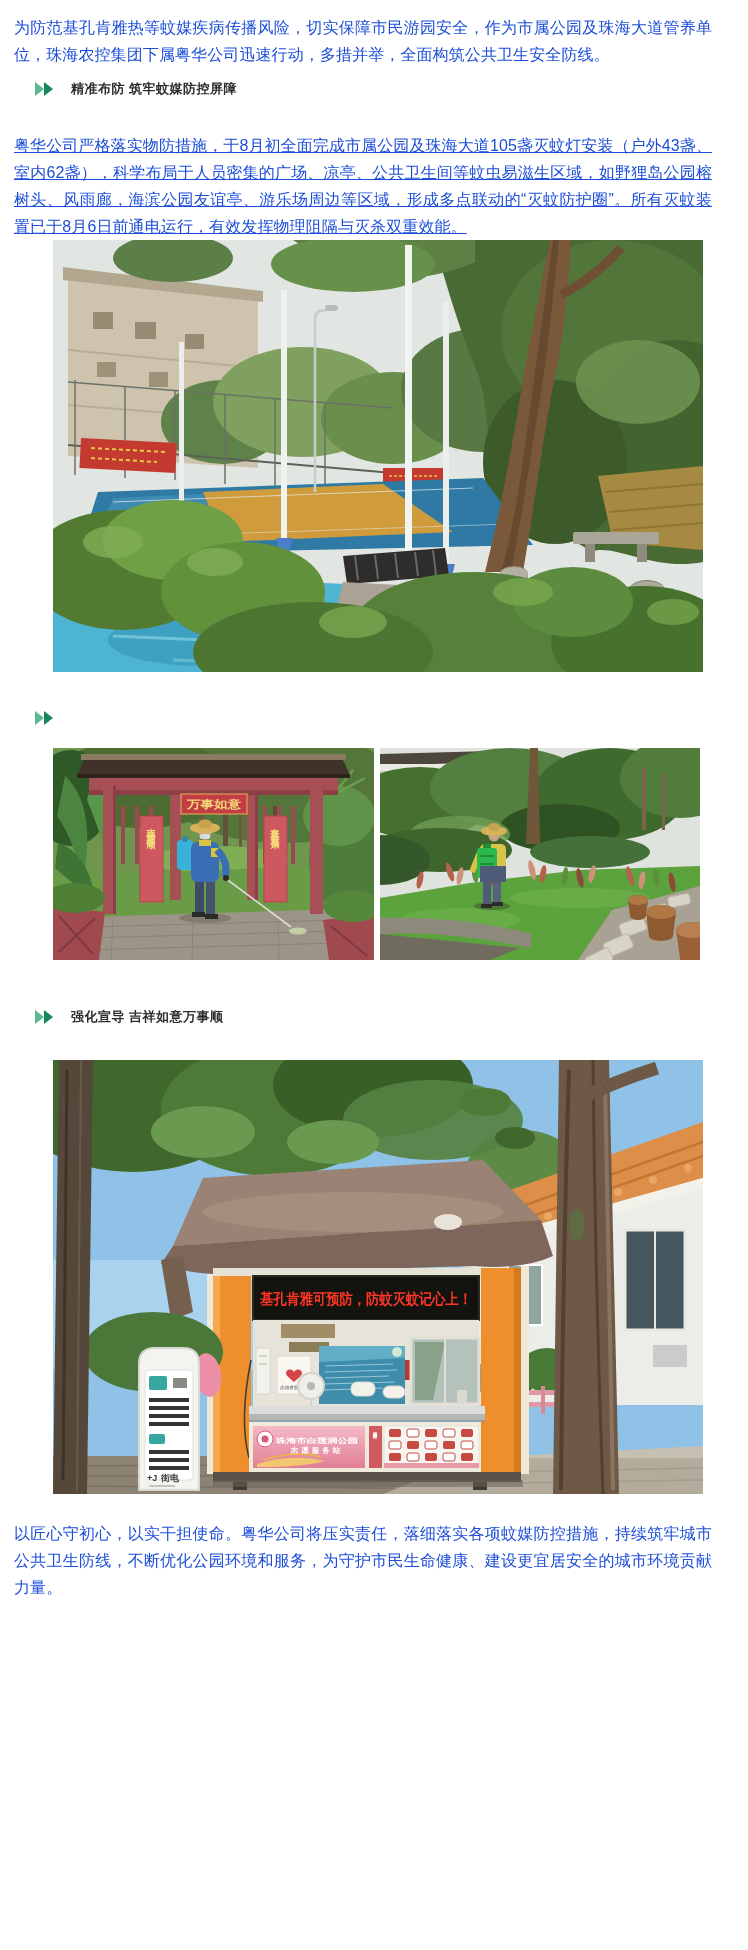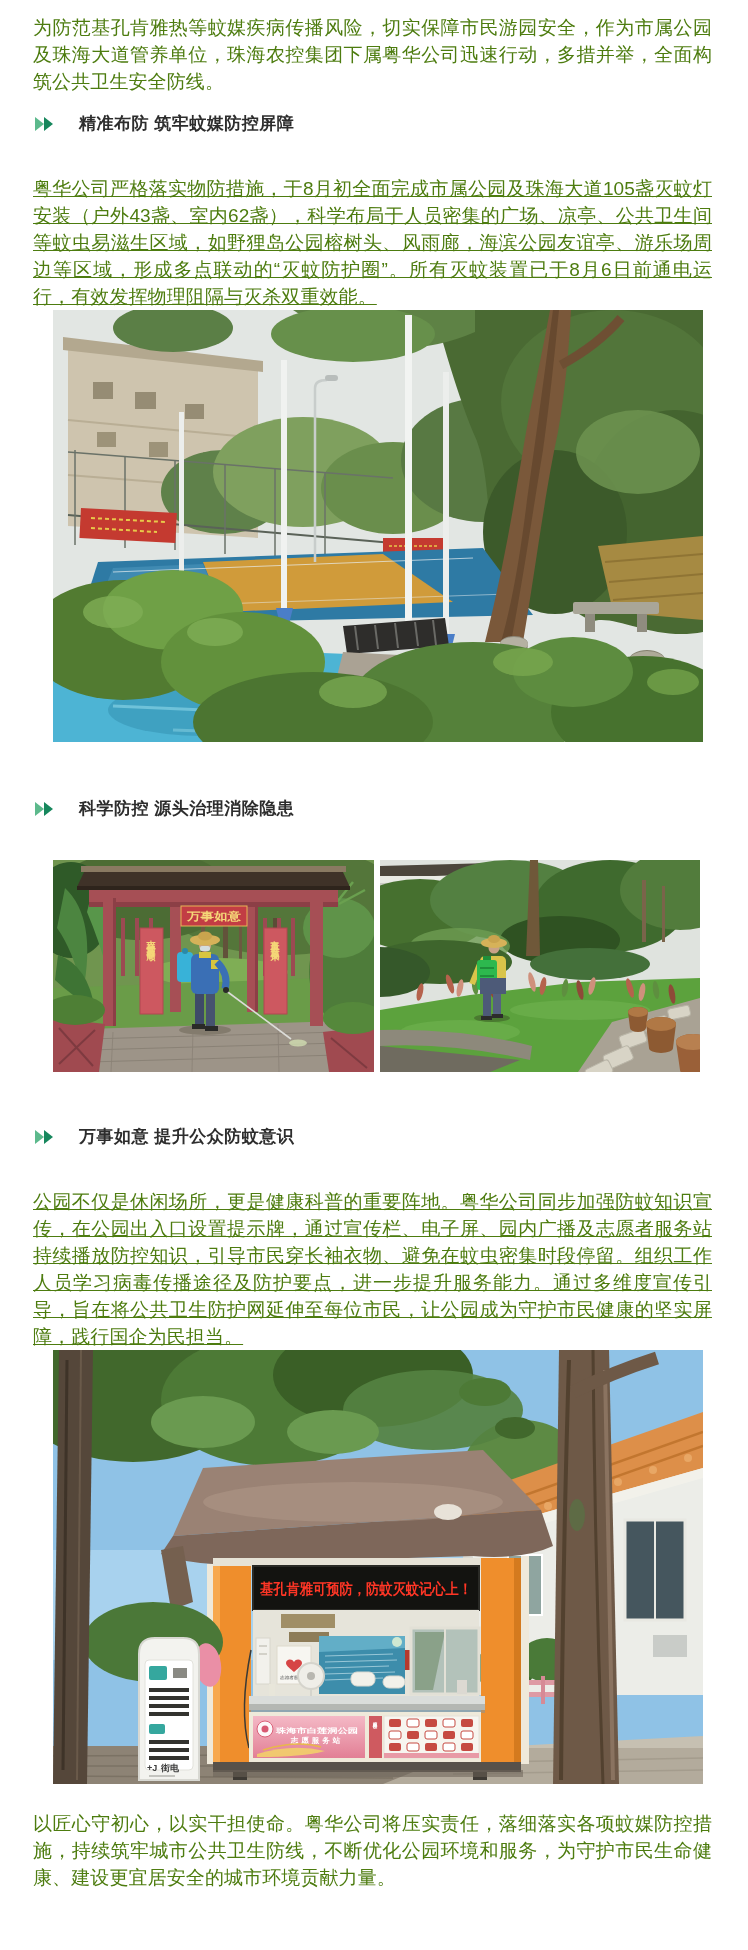--- a/index.html
+++ b/index.html
@@ -1,23 +1,23 @@
 <!DOCTYPE html>
 <html lang="zh"><head>
 <meta charset="utf-8">
 <style>
   html,body{margin:0;padding:0;background:#ffffff;}
   body{width:748px;font-family:"Liberation Sans","DejaVu Sans",sans-serif;}
   .article{padding-top:14px;padding-bottom:19px;}
-  p.para{margin:0 36px 0 33px;font-size:19px;line-height:27px;color:#4d7c0f;
+  p.para{margin:0 36px 0 14px;font-size:16px;line-height:27px;color:#1d4ed8;
          text-align:justify;letter-spacing:0.1px;}
   .mb34{margin-bottom:34px;} .mb18{margin-bottom:18px;text-decoration:underline;} .mb12{margin-bottom:12px;}
   .sec-head{display:flex;align-items:center;gap:8px;margin:0 36px 22px 34px;}
   .sec-head .arr{flex:0 0 auto;display:block;}
-  .sec-head h2{margin:16px;font-size:17px;line-height:26px;font-weight:700;color:#2d2d2d;letter-spacing:0.5px;}
+  .sec-head h2{margin:8px;font-size:13px;line-height:26px;font-weight:700;color:#2d2d2d;letter-spacing:0.5px;}
   figure{margin:0 16px 0 53px;width:650px;position:relative;display:block;}
   figure svg{display:block;}
   .figrow{display:flex;gap:4px;margin-left:53px;width:650px;}
   .figrow figure{margin:0;}
   .fmb38{margin-bottom:38px;} .fmb36{margin-bottom:36px;} .fmb26{margin-bottom:26px;}
   text{font-family:"Liberation Sans","DejaVu Sans",sans-serif;}
   .vtext{writing-mode:vertical-rl;}
 </style>
 </head>
 <body>
@@ -157,21 +157,20 @@
         <ellipse cx="620" cy="372" rx="26" ry="13" fill="#79a84f" opacity="0.7"></ellipse>
       </g>
     </svg>
   </figure>
 
   <div class="sec-head">
     <svg class="arr" width="21" height="16" viewBox="0 0 21 16">
       <polygon points="1,1 10,8 1,15" fill="#5cb98c"></polygon>
       <polygon points="10,1 19,8 10,15" fill="#17875d"></polygon>
     </svg>
-    <h2>科学防控 源头治理消除隐患</h2>
   </div>
 
   <div class="figrow fmb36">
     <figure>
       <svg width="321" height="212" viewBox="0 0 321 212">
         <rect width="321" height="212" fill="#70954f"></rect>
         <g>
           <ellipse cx="230" cy="40" rx="120" ry="55" fill="#54763a"></ellipse>
           <ellipse cx="90" cy="35" rx="90" ry="45" fill="#4c6c34"></ellipse>
           <rect x="148" y="55" width="4" height="70" fill="#6b5a40"></rect>
@@ -346,23 +345,22 @@
         </g>
       </svg>
     </figure>
   </div>
 
   <div class="sec-head">
     <svg class="arr" width="21" height="16" viewBox="0 0 21 16">
       <polygon points="1,1 10,8 1,15" fill="#5cb98c"></polygon>
       <polygon points="10,1 19,8 10,15" fill="#17875d"></polygon>
     </svg>
-    <h2>万事如意 提升公众防蚊意识</h2>
+    <h2>强化宣导 吉祥如意万事顺</h2>
   </div>
-  <p class="para mb18">公园不仅是休闲场所，更是健康科普的重要阵地。粤华公司同步加强防蚊知识宣传，在公园出入口设置提示牌，通过宣传栏、电子屏、园内广播及志愿者服务站持续播放防控知识，引导市民穿长袖衣物、避免在蚊虫密集时段停留。组织工作人员学习病毒传播途径及防护要点，进一步提升服务能力。通过多维度宣传引导，旨在将公共卫生防护网延伸至每位市民，让公园成为守护市民健康的坚实屏障，践行国企为民担当。</p>
 
   <figure class="fmb26">
     <svg width="650" height="434" viewBox="0 0 650 434">
       <defs>
         <linearGradient id="pinkgrad" x1="0" y1="0" x2="0" y2="1">
           <stop offset="0" stop-color="#f4b9c6"></stop>
           <stop offset="1" stop-color="#e27f95"></stop>
         </linearGradient>
       </defs>
       <rect width="650" height="434" fill="#8fc2e6"></rect>

